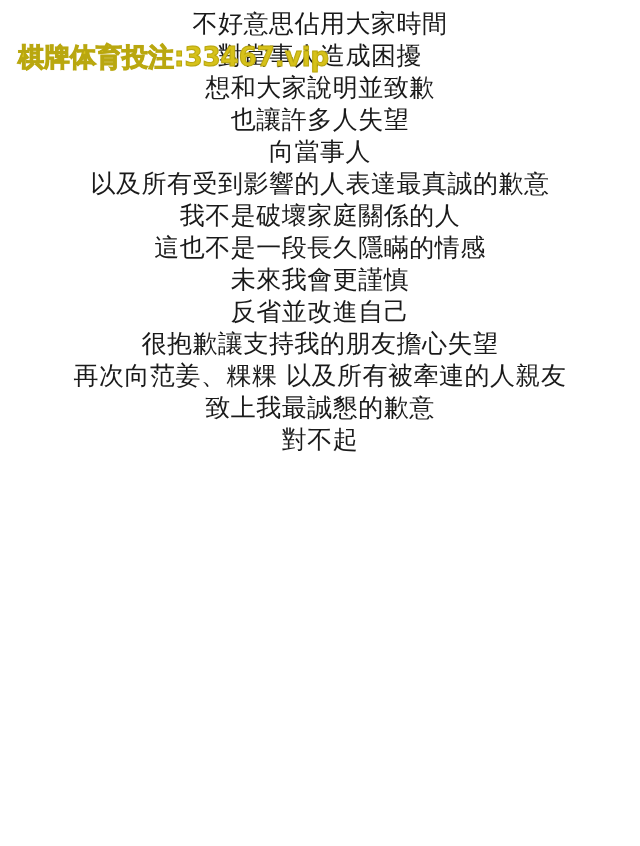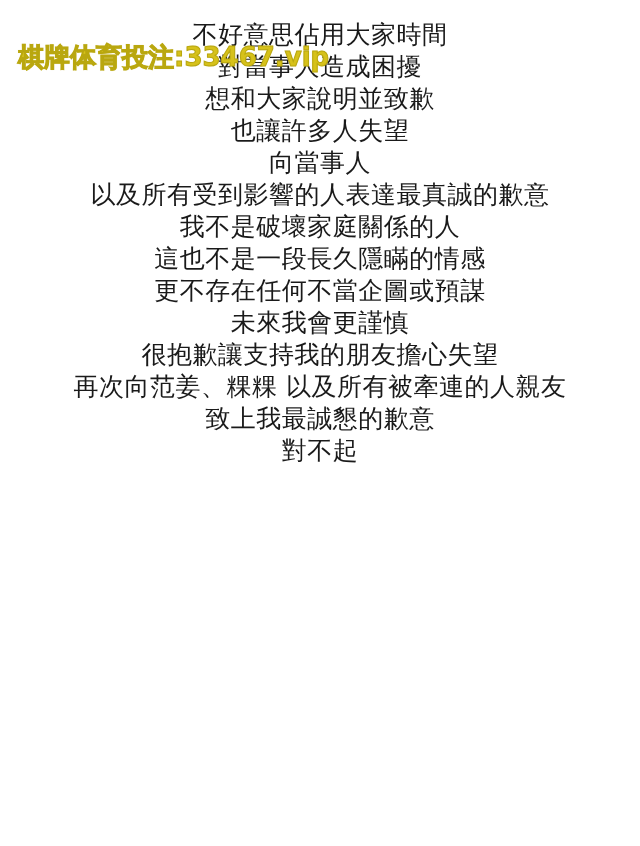--- a/index.html
+++ b/index.html
@@ -18,21 +18,21 @@
     position: relative;
     width: 640px;
     height: 846px;
     background: #ffffff;
   }
   .statement {
     position: absolute;
     top: 0;
     left: 0;
     width: 640px;
-    padding-top: 19px;
+    padding-top: 8px;
     box-sizing: border-box;
     text-align: center;
     color: #1a1a1a;
     font-size: 25px;
     line-height: 32px;
     letter-spacing: 0.5px;
     font-family: "DejaVu Sans", "Liberation Sans", sans-serif;
   }
   .para {
     margin: 0;
@@ -70,26 +70,26 @@
       <span class="line">對當事人造成困擾</span>
       <span class="line">想和大家說明並致歉</span>
       <span class="line">也讓許多人失望</span>
       <span class="line">向當事人</span>
       <span class="line">以及所有受到影響的人表達最真誠的歉意</span>
     </div>
 
     <div class="para">
       <span class="line">我不是破壞家庭關係的人</span>
       <span class="line">這也不是一段長久隱瞞的情感</span>
-      <span class="line">更不存在任何不當企圖或預謀</span>
     </div>
 
 
     <div class="para">
       <span class="line">未來我會更謹慎</span>
+      <span class="line">反省並改進自己</span>
       <span class="line">很抱歉讓支持我的朋友擔心失望</span>
       <span class="line">再次向范姜、粿粿 以及所有被牽連的人親友</span>
     </div>
 
     <div class="para">
       <span class="line">致上我最誠懇的歉意</span>
     </div>
 
     <div class="para">
       <span class="line">對不起</span>

